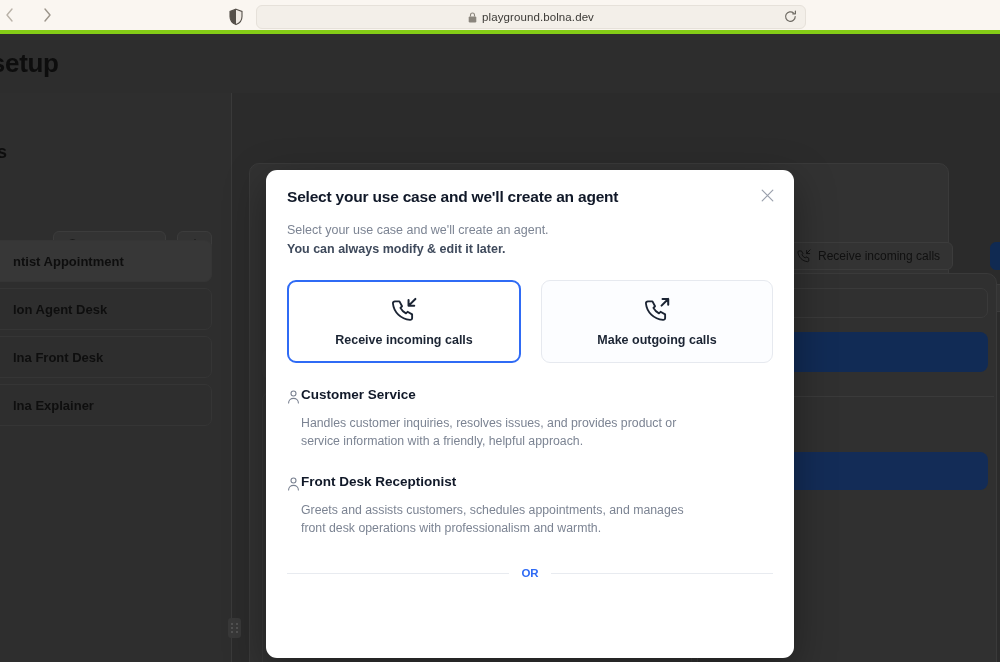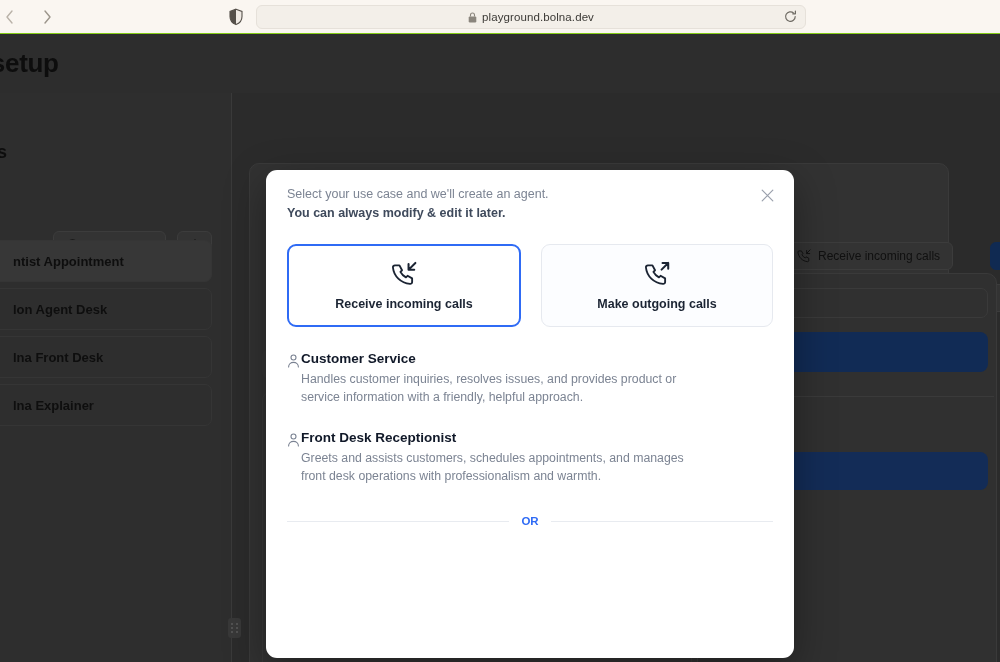--- a/index.html
+++ b/index.html
@@ -8,21 +8,21 @@
     font-family: "Liberation Sans", sans-serif;
     background: #faf6f1;
     overflow: hidden;
   }
   #root { position: relative; width: 1000px; height: 662px; }
 
   
   .browser-bar {
     position: absolute; left: 0; top: 0; width: 1000px; height: 34px;
     background: #faf6f1;
-    border-bottom: 1px solid #84cc16;
+    border-bottom: 4px solid #84cc16;
     display: flex; align-items: center;
   }
   .nav-arrow {
     width: 26px; height: 26px; display: flex; align-items: center; justify-content: center;
     color: #b9b2a8; font-size: 15px;
   }
   .nav-arrow.back { margin-left: -4px; }
   .shield-icon { position: absolute; left: 228px; top: 8px; width: 16px; height: 18px; }
   .url-pill {
     position: absolute; left: 256px; top: 5px; width: 550px; height: 24px;
@@ -207,21 +207,21 @@
   }
   .choice-card.selected { border: 2px solid #2f6bf5; background: #fff; }
   .choice-label { font-size: 12.5px; font-weight: bold; color: #1b2433; }
 
   .usecase {
     display: flex; gap: 0; margin-top: 24px; cursor: pointer;
   }
   .usecase .uc-icon { flex: 0 0 14px; padding-top: 3px; color: #7a8292; }
   .uc-title { font-size: 13.5px; font-weight: bold; color: #101828; }
   .uc-desc {
-    margin-top: 4px; font-size: 12.3px; color: #7c8493; line-height: 18px;
+    margin-top: 12px; font-size: 12.3px; color: #7c8493; line-height: 18px;
     max-width: 405px;
   }
 
   .or-row {
     display: flex; align-items: center; gap: 12px; margin-top: 30px;
   }
   .or-row .line { flex: 1; height: 1px; background: #e8ebf0; }
   .or-row .or { font-size: 11.5px; font-weight: bold; color: #2f6bf5; }
 
   .scratch-btn {
@@ -406,20 +406,21 @@
   </div>
 
   <div class="modal">
 
     <div class="modal-close">
       <svg width="13" height="13" viewBox="0 0 13 13" fill="none">
         <path d="M1.2 1.2l10.6 10.6M11.8 1.2L1.2 11.8" stroke="#9aa0ac" stroke-width="1.2" stroke-linecap="round"></path>
       </svg>
     </div>
 
+    <div class="modal-title">Select your use case and we'll create an agent</div>
 
     <div class="modal-sub">
       <span>Select your use case and we'll create an agent.</span>
       <span class="bold">You can always modify &amp; edit it later.</span>
     </div>
 
     <div class="choice-row">
       <div class="choice-card selected">
         <svg width="26" height="26" viewBox="0 0 16 16" fill="none">
           <path d="M10.2 9.1l-1 1a8 8 0 01-3.4-3.4l1-1-1.6-3H2.4c-.7 0-1.3.6-1.2 1.3C1.7 9.3 6 13.6 11.7 14.1c.7.1 1.3-.5 1.3-1.2v-2.2l-2.8-1.6z" stroke="#1b2433" stroke-width="1.15" stroke-linejoin="round"></path>

